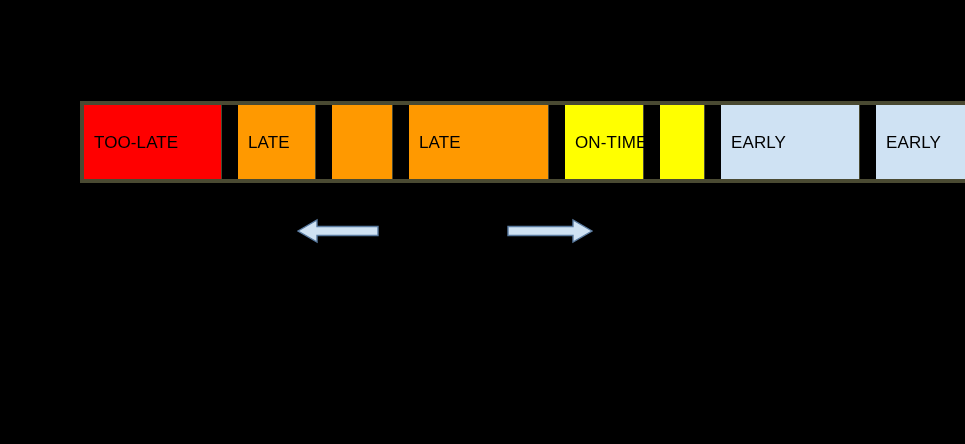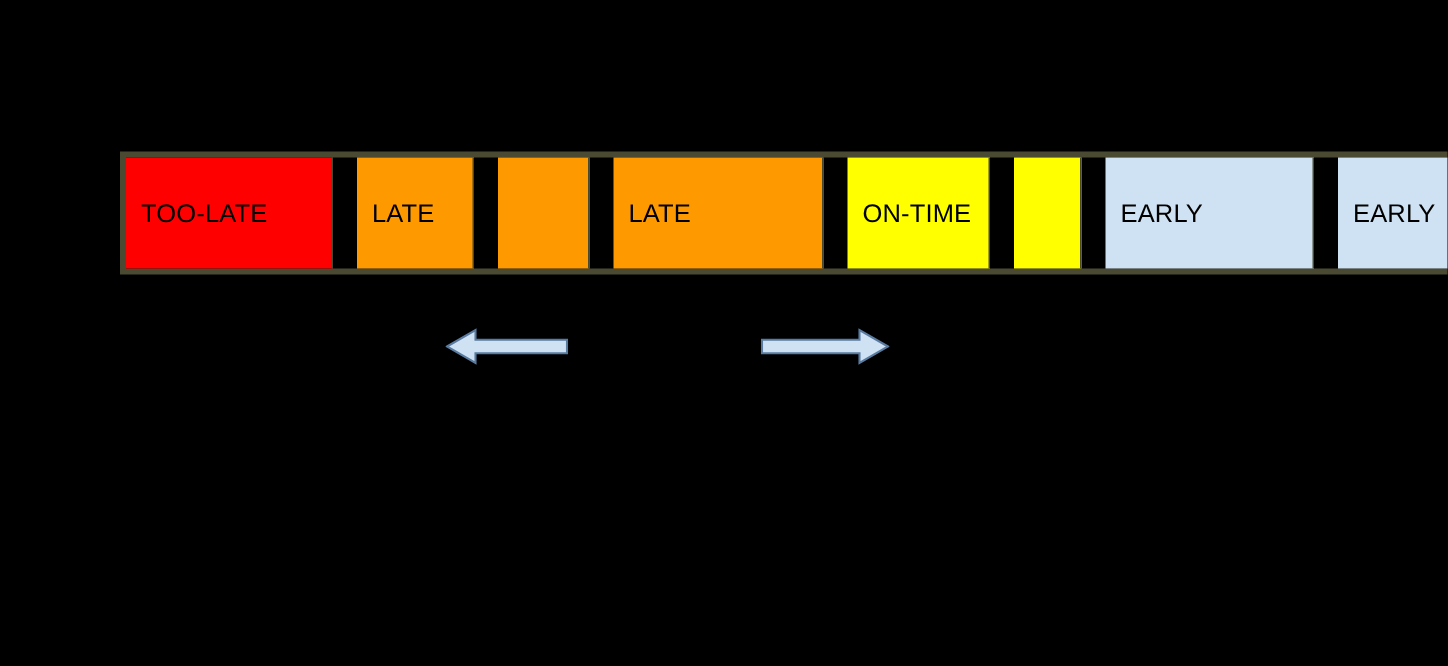--- a/index.html
+++ b/index.html
@@ -84,21 +84,21 @@
       <div class="band-segment" style="width: 138px; background: rgb(255, 0, 0); border-right-color: rgb(74, 74, 50);">
         <span class="band-label" style="color: rgb(0, 0, 0);">TOO-LATE</span>
       </div>
       <div class="band-segment" style="width: 78px; background: rgb(255, 153, 0); border-right-color: rgb(74, 74, 50);">
         <span class="band-label" style="color: rgb(0, 0, 0);">LATE</span>
       </div>
       <div class="band-segment" style="width: 61px; background: rgb(255, 153, 0); border-right-color: rgb(74, 74, 50);"></div>
       <div class="band-segment" style="width: 140px; background: rgb(255, 153, 0); border-right-color: rgb(74, 74, 50);">
         <span class="band-label" style="color: rgb(0, 0, 0);">LATE</span>
       </div>
-      <div class="band-segment" style="width: 95px; background: rgb(255, 255, 0); border-right-color: rgb(74, 74, 50);">
+      <div class="band-segment" style="width: 79px; background: rgb(255, 255, 0); border-right-color: rgb(74, 74, 50);">
         <span class="band-label" style="color: rgb(0, 0, 0);">ON-TIME</span>
       </div>
       <div class="band-segment" style="width: 45px; background: rgb(255, 255, 0); border-right-color: rgb(74, 74, 50);"></div>
       <div class="band-segment" style="width: 139px; background: rgb(207, 226, 243); border-right-color: rgb(74, 74, 50);">
         <span class="band-label" style="color: rgb(0, 0, 0);">EARLY</span>
       </div>
       <div class="band-segment" style="width: 139px; background: rgb(207, 226, 243); border-right-color: rgb(74, 74, 50);">
         <span class="band-label" style="color: rgb(0, 0, 0);">EARLY</span>
       </div>
     </div>

